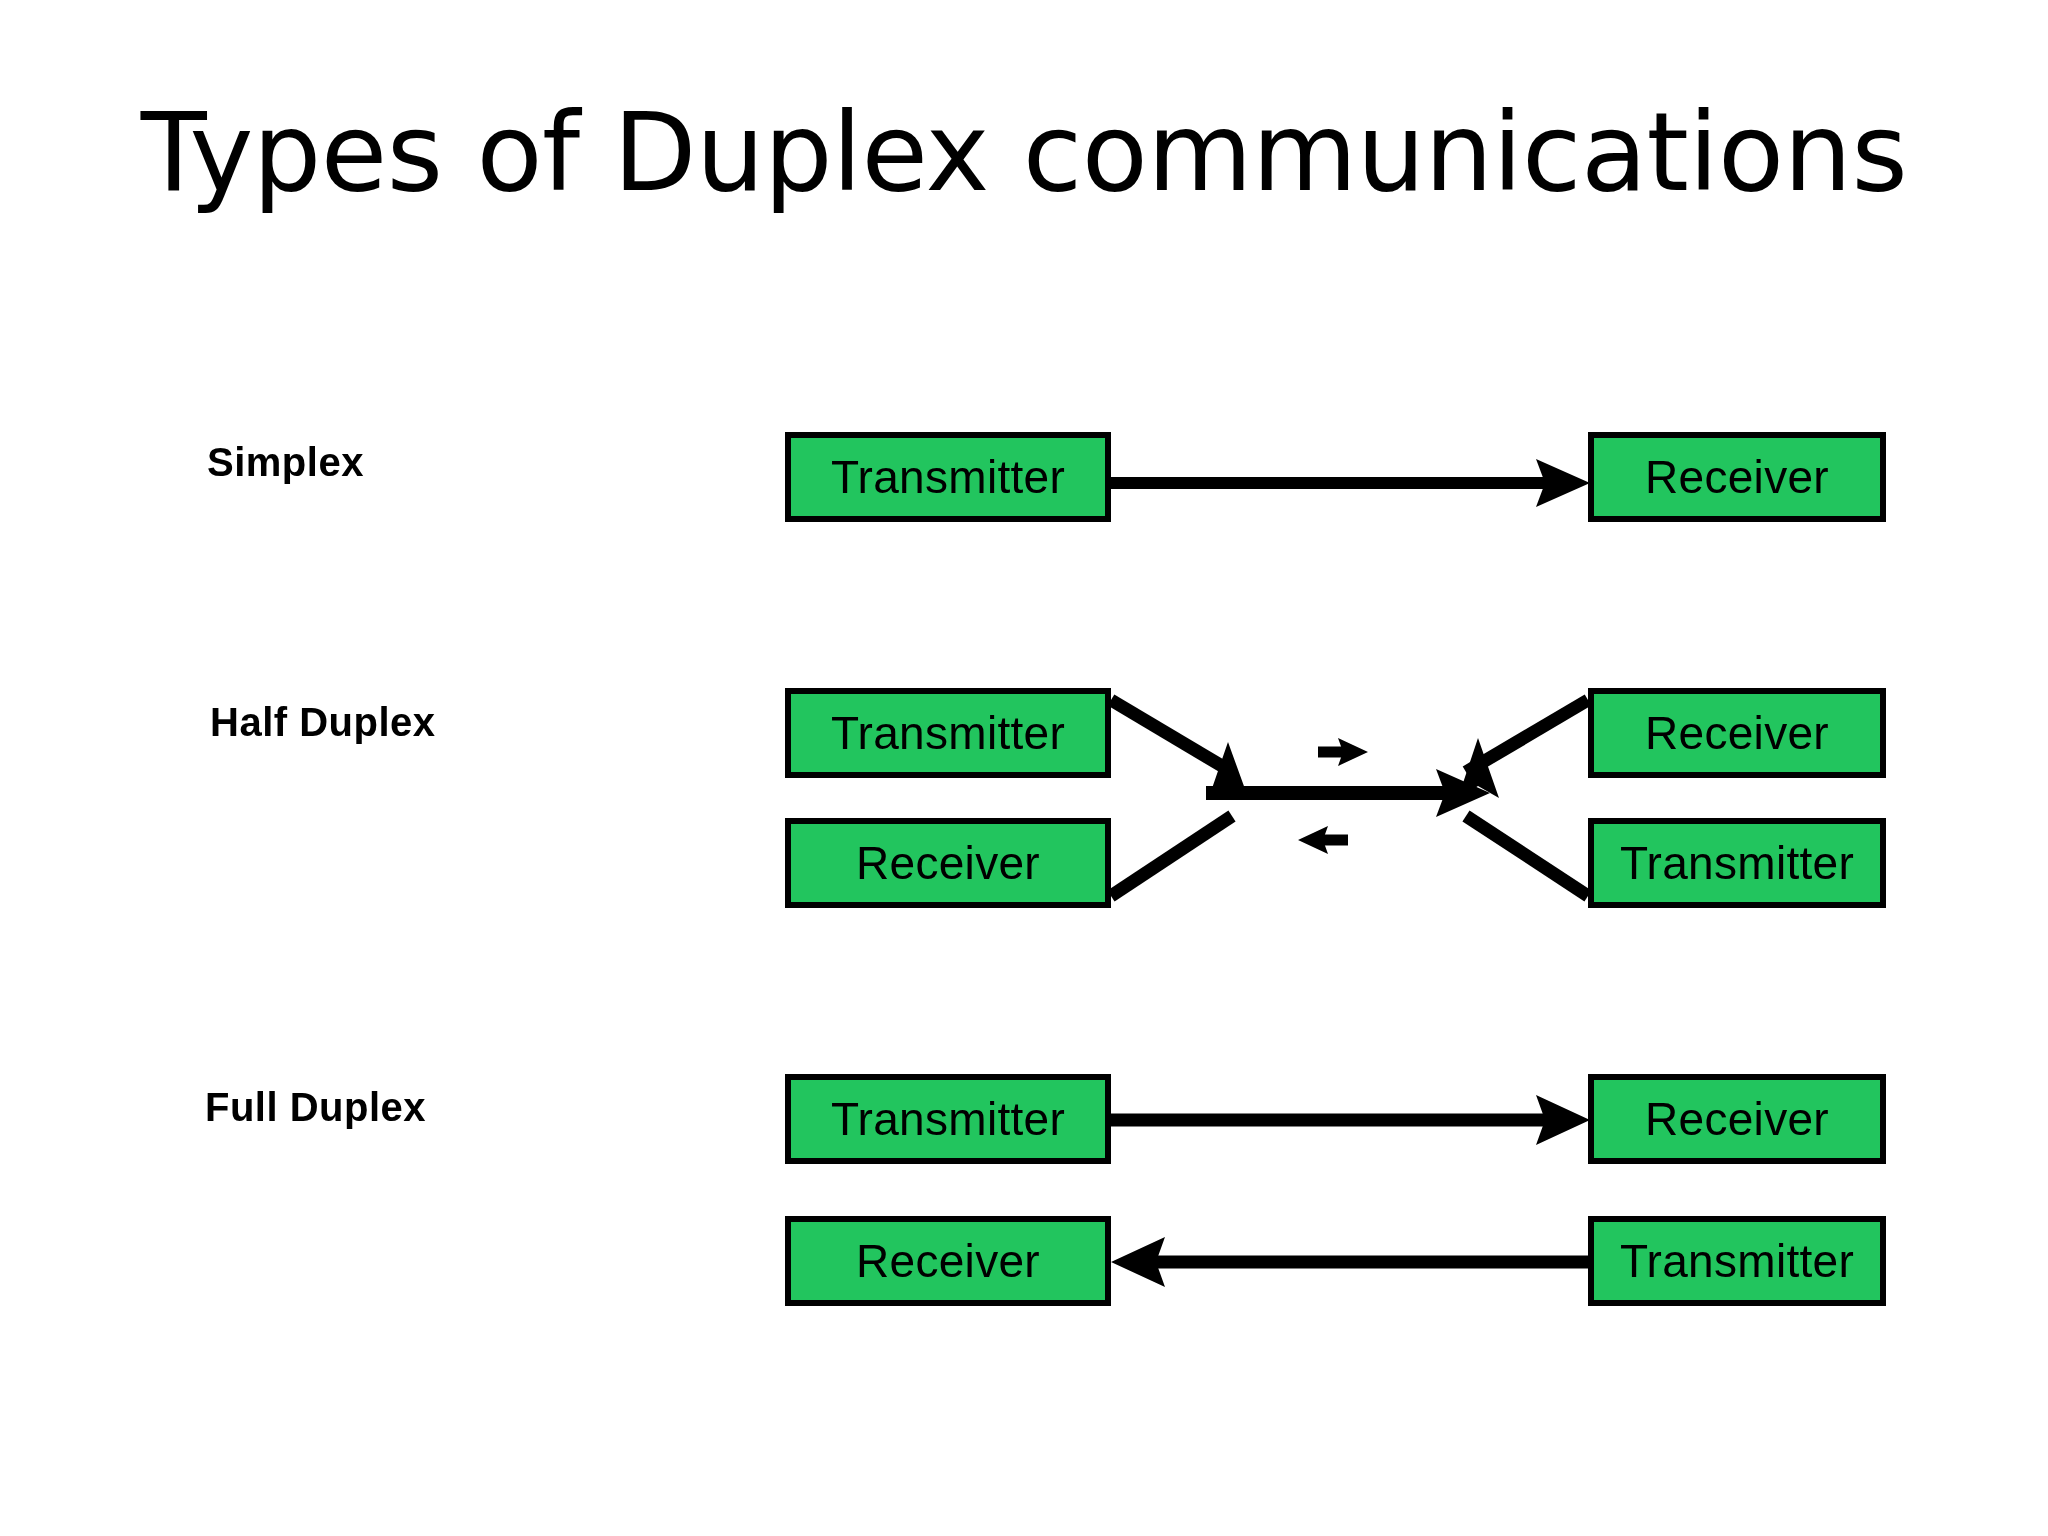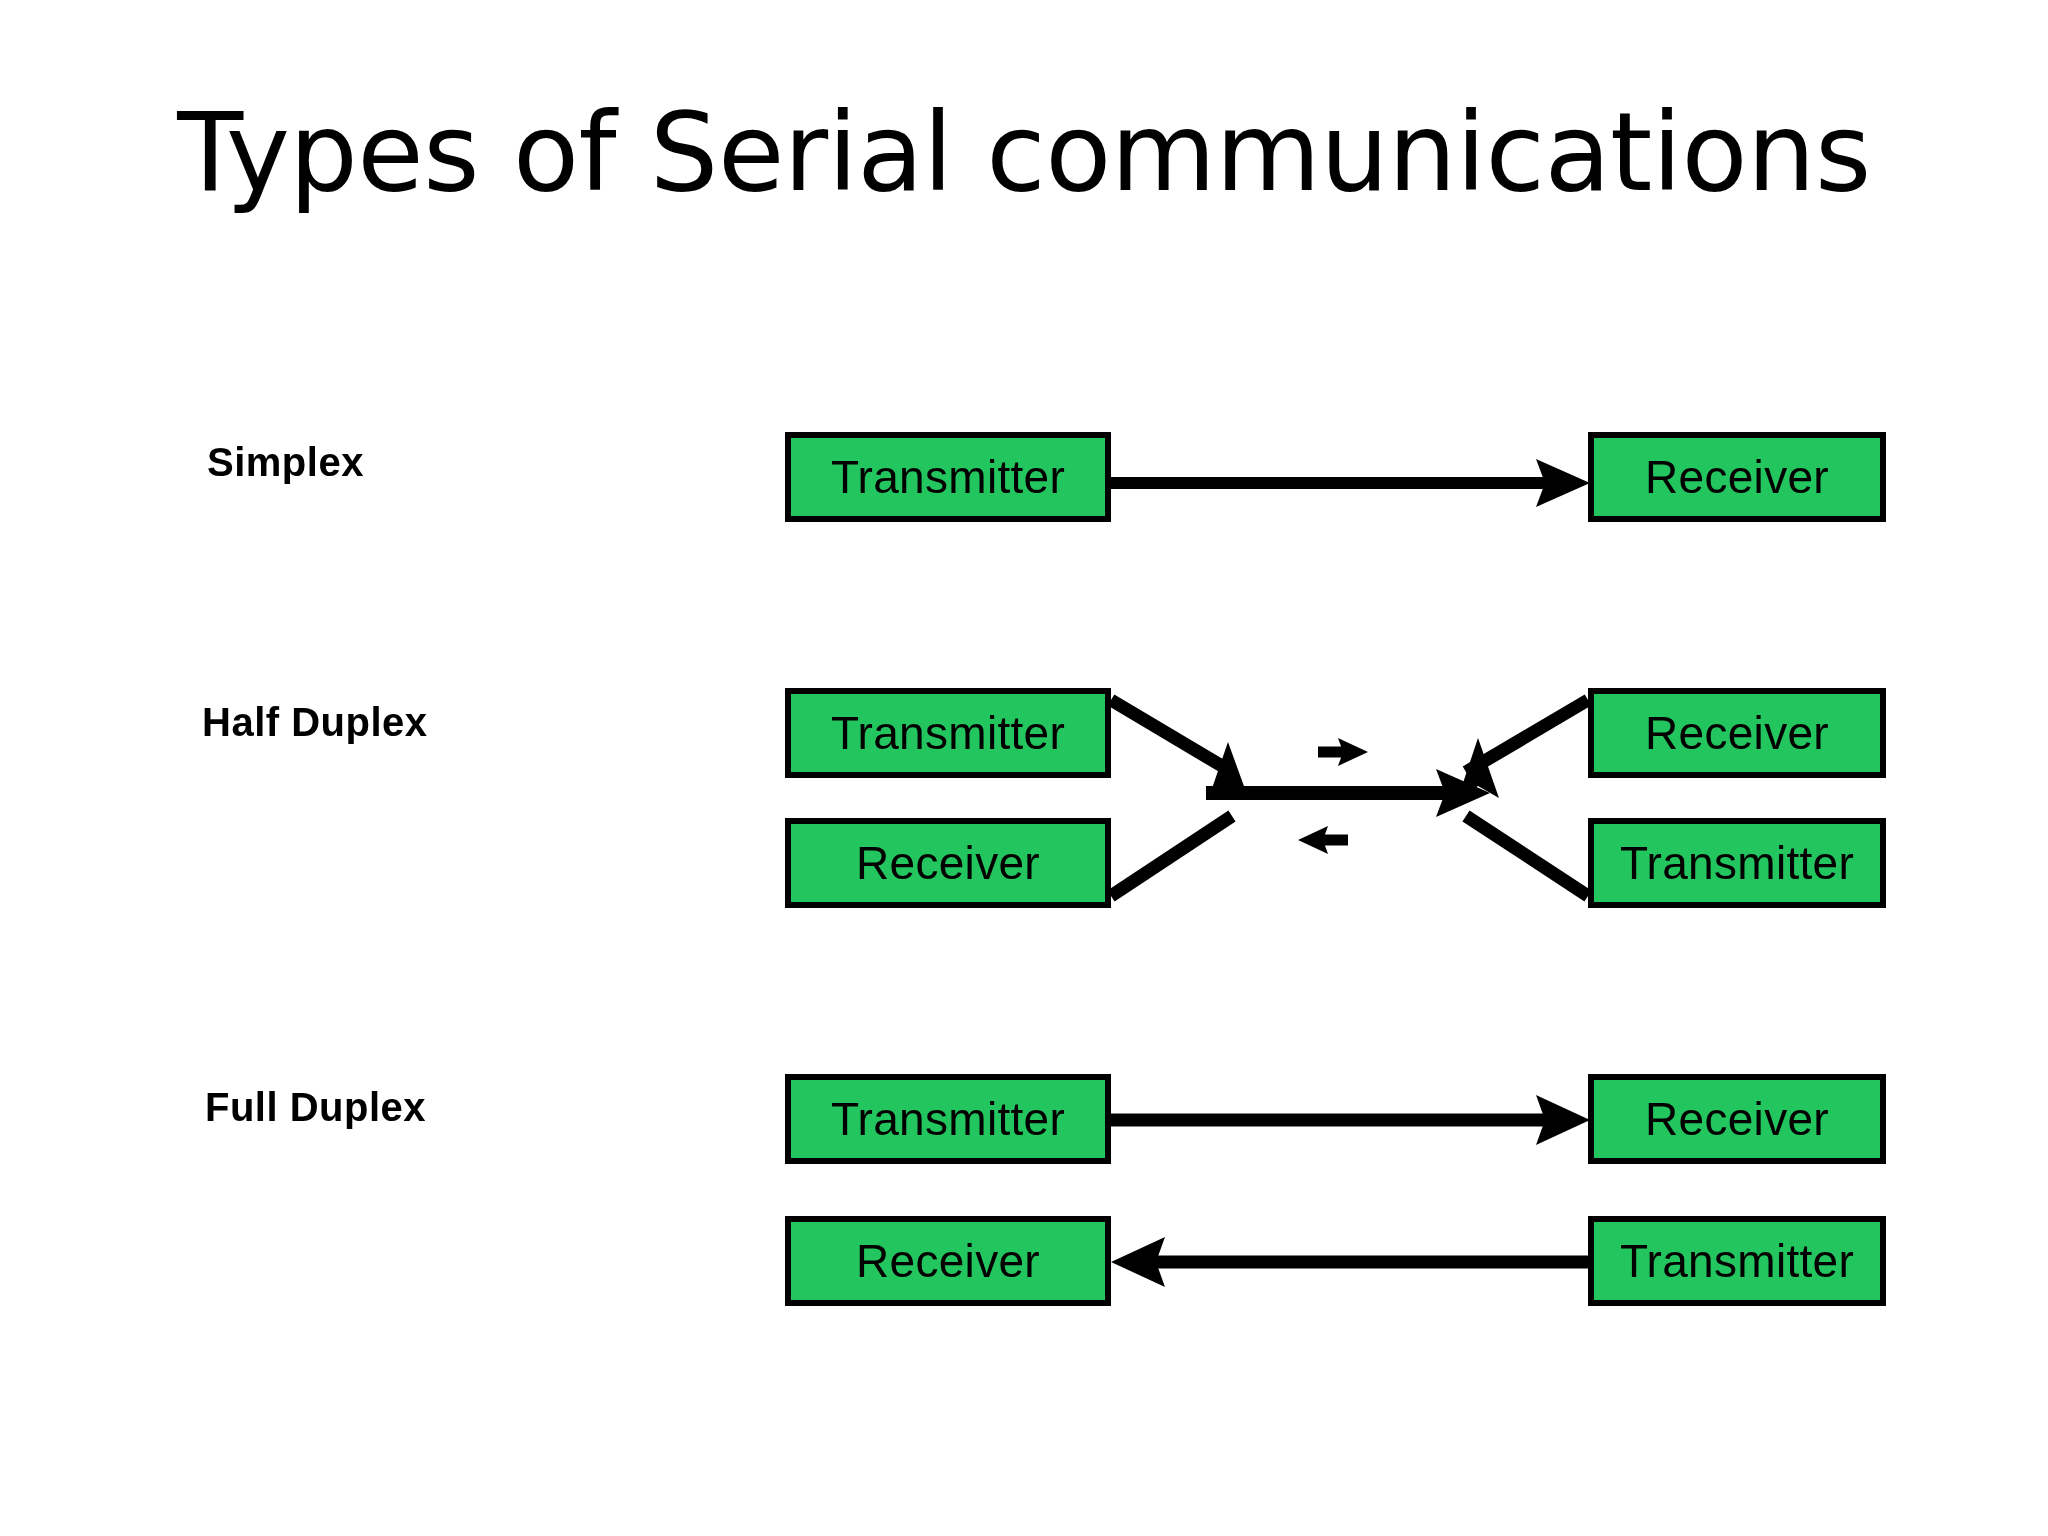--- a/index.html
+++ b/index.html
@@ -42,21 +42,21 @@
   .row-label {
     position: absolute;
     font-family: "Liberation Sans", sans-serif;
     font-size: 40px;
     font-weight: 700;
     color: #000000;
     white-space: nowrap;
     letter-spacing: 0.5px;
   }
   #label-simplex   { left: 207px; top: 440px; }
-  #label-half      { left: 202px; top: 700px; }
+  #label-half      { left: 210px; top: 700px; }
   #label-full      { left: 205px; top: 1085px; }
 
   
   .node-box {
     position: absolute;
     box-sizing: border-box;
     background: #22c55e;
     border: 6px solid #000000;
     display: flex;
     align-items: center;
@@ -95,21 +95,21 @@
     height: 1536px;
     pointer-events: none;
     z-index: 2;
   }
 </style>
 </head>
 <body>
 
 <div class="slide">
 
-  <div class="slide-title">Types of Serial communications</div>
+  <div class="slide-title">Types of Duplex communications</div>
 
   <svg class="connector-layer" viewBox="0 0 2048 1536" width="2048" height="1536" xmlns="http://www.w3.org/2000/svg">
 
     <g>
       <line x1="1111" y1="483" x2="1556" y2="483" stroke="#000" stroke-width="12"></line>
       <polygon points="1590,483 1536,459 1545,483 1536,507" fill="#000"></polygon>
     </g>
 
     <g>
       <line x1="1111" y1="700" x2="1232" y2="772" stroke="#000" stroke-width="13"></line>

